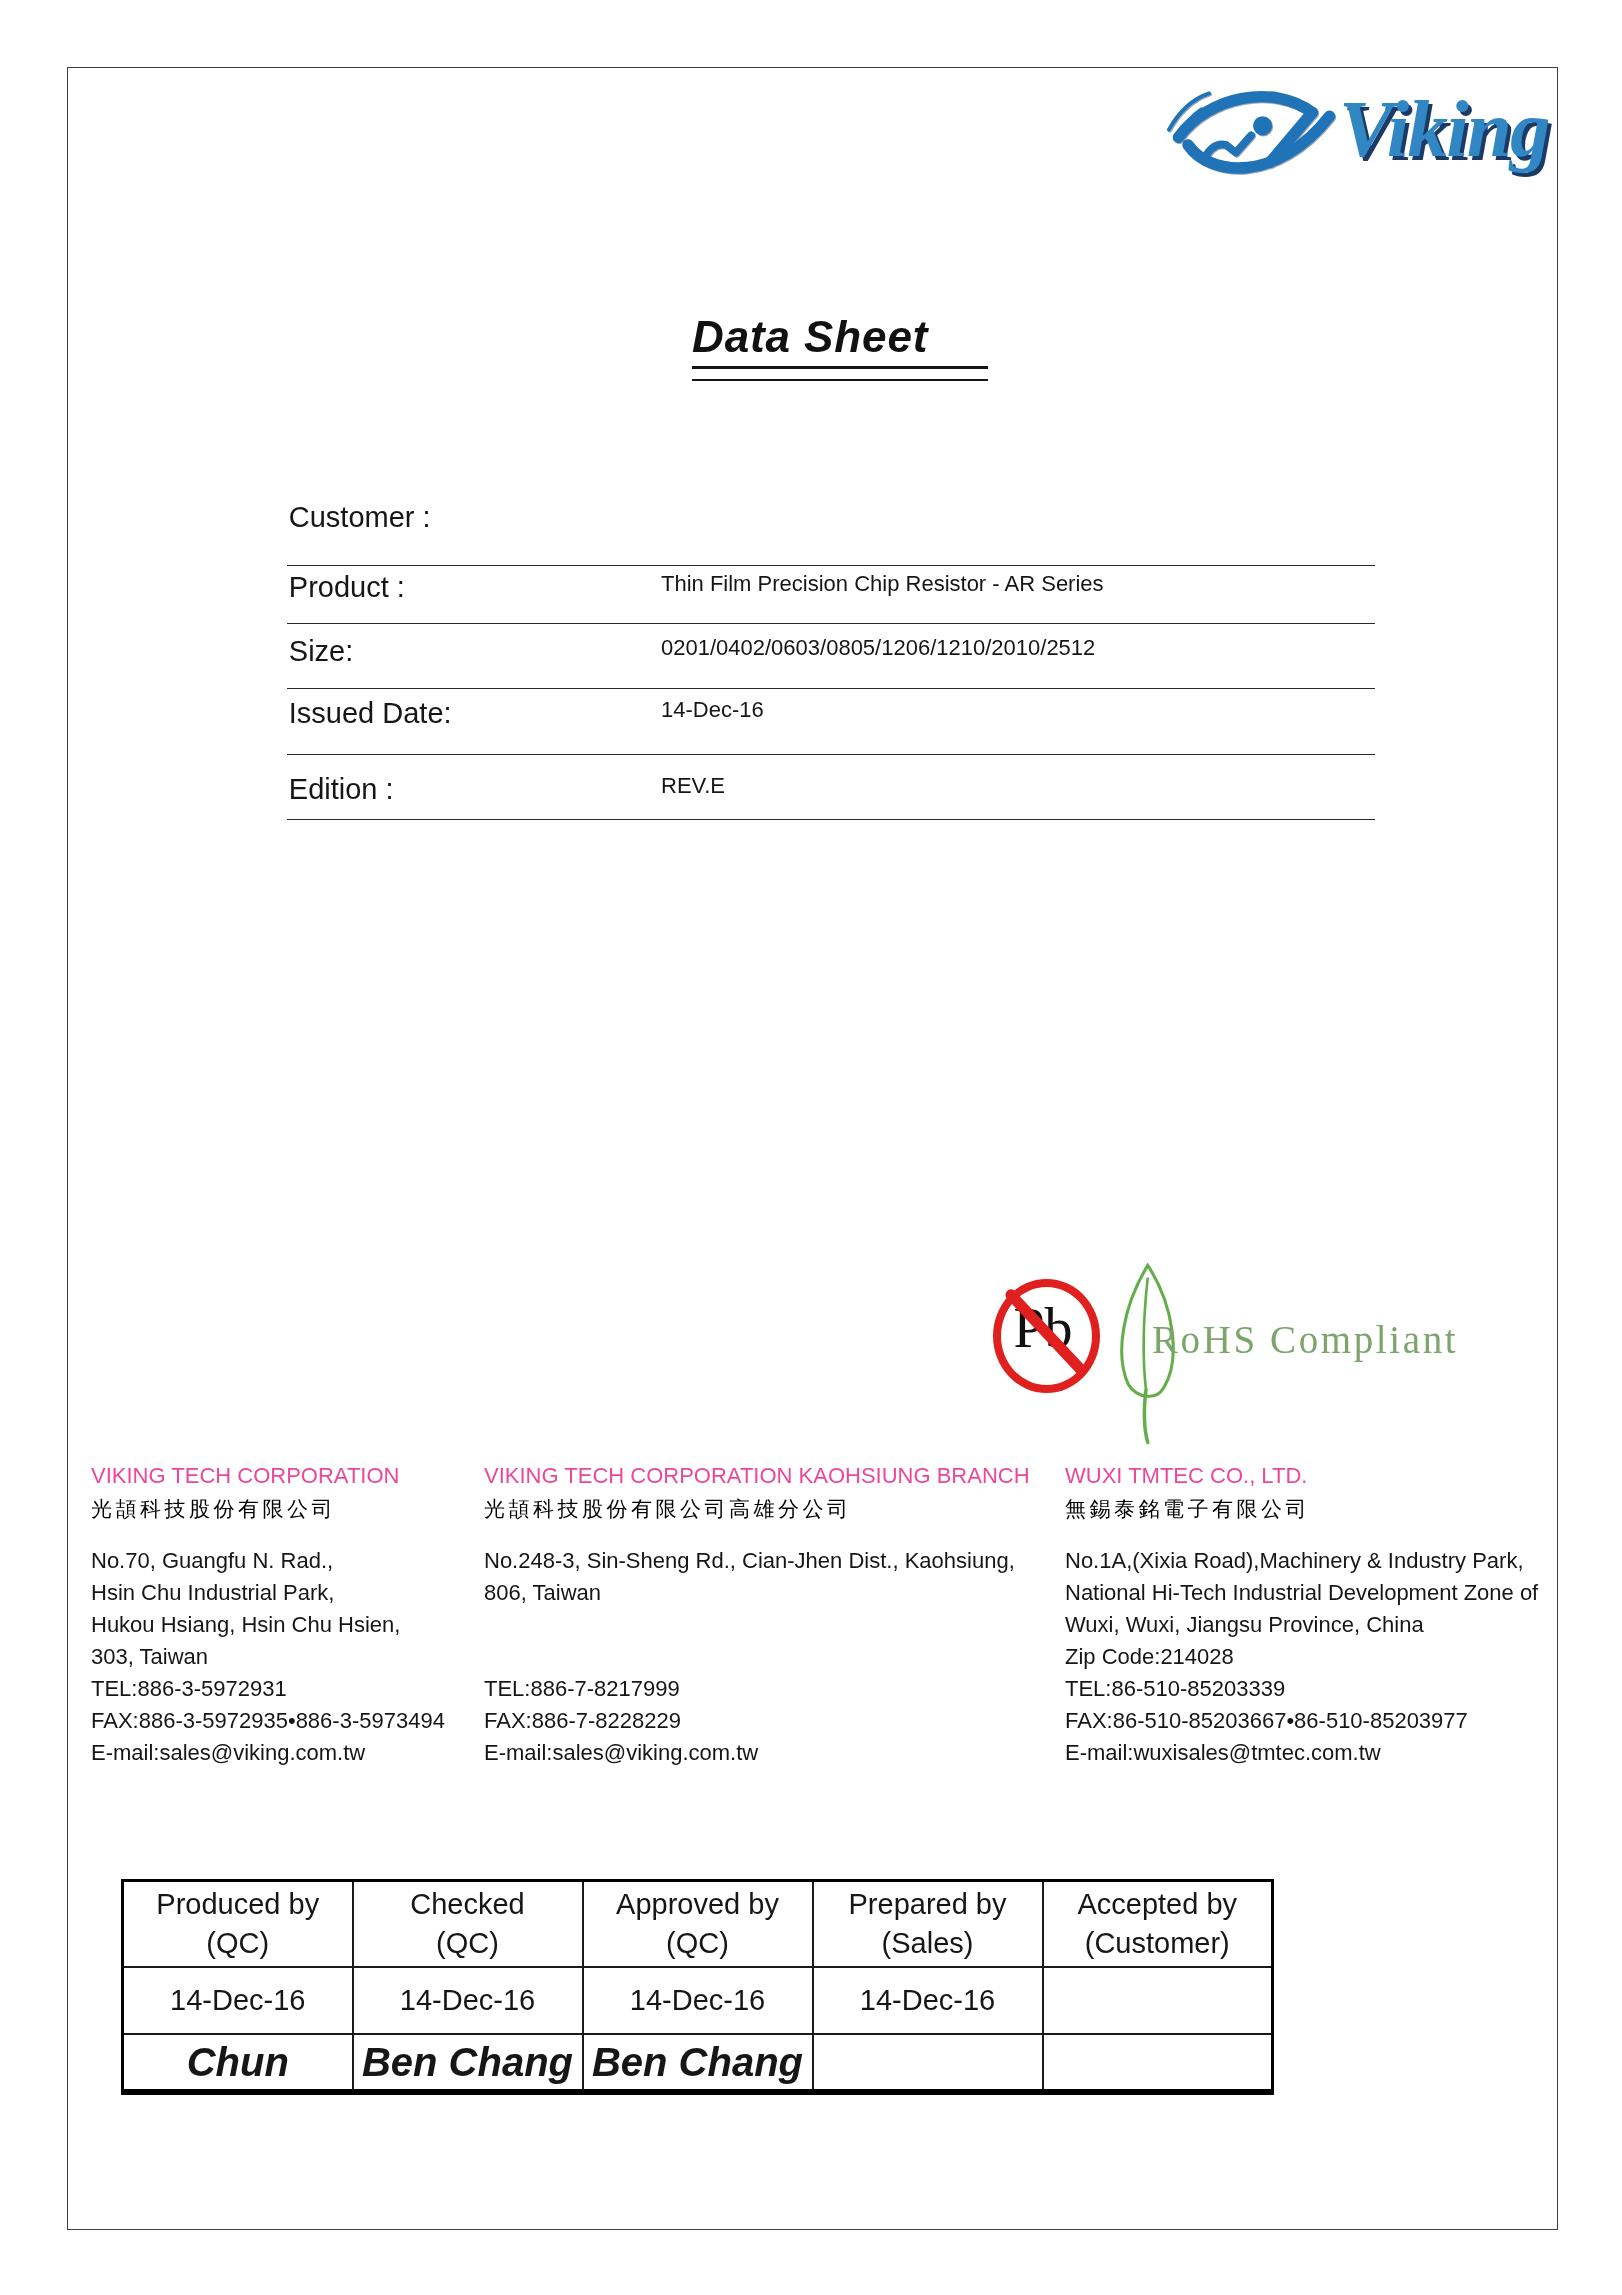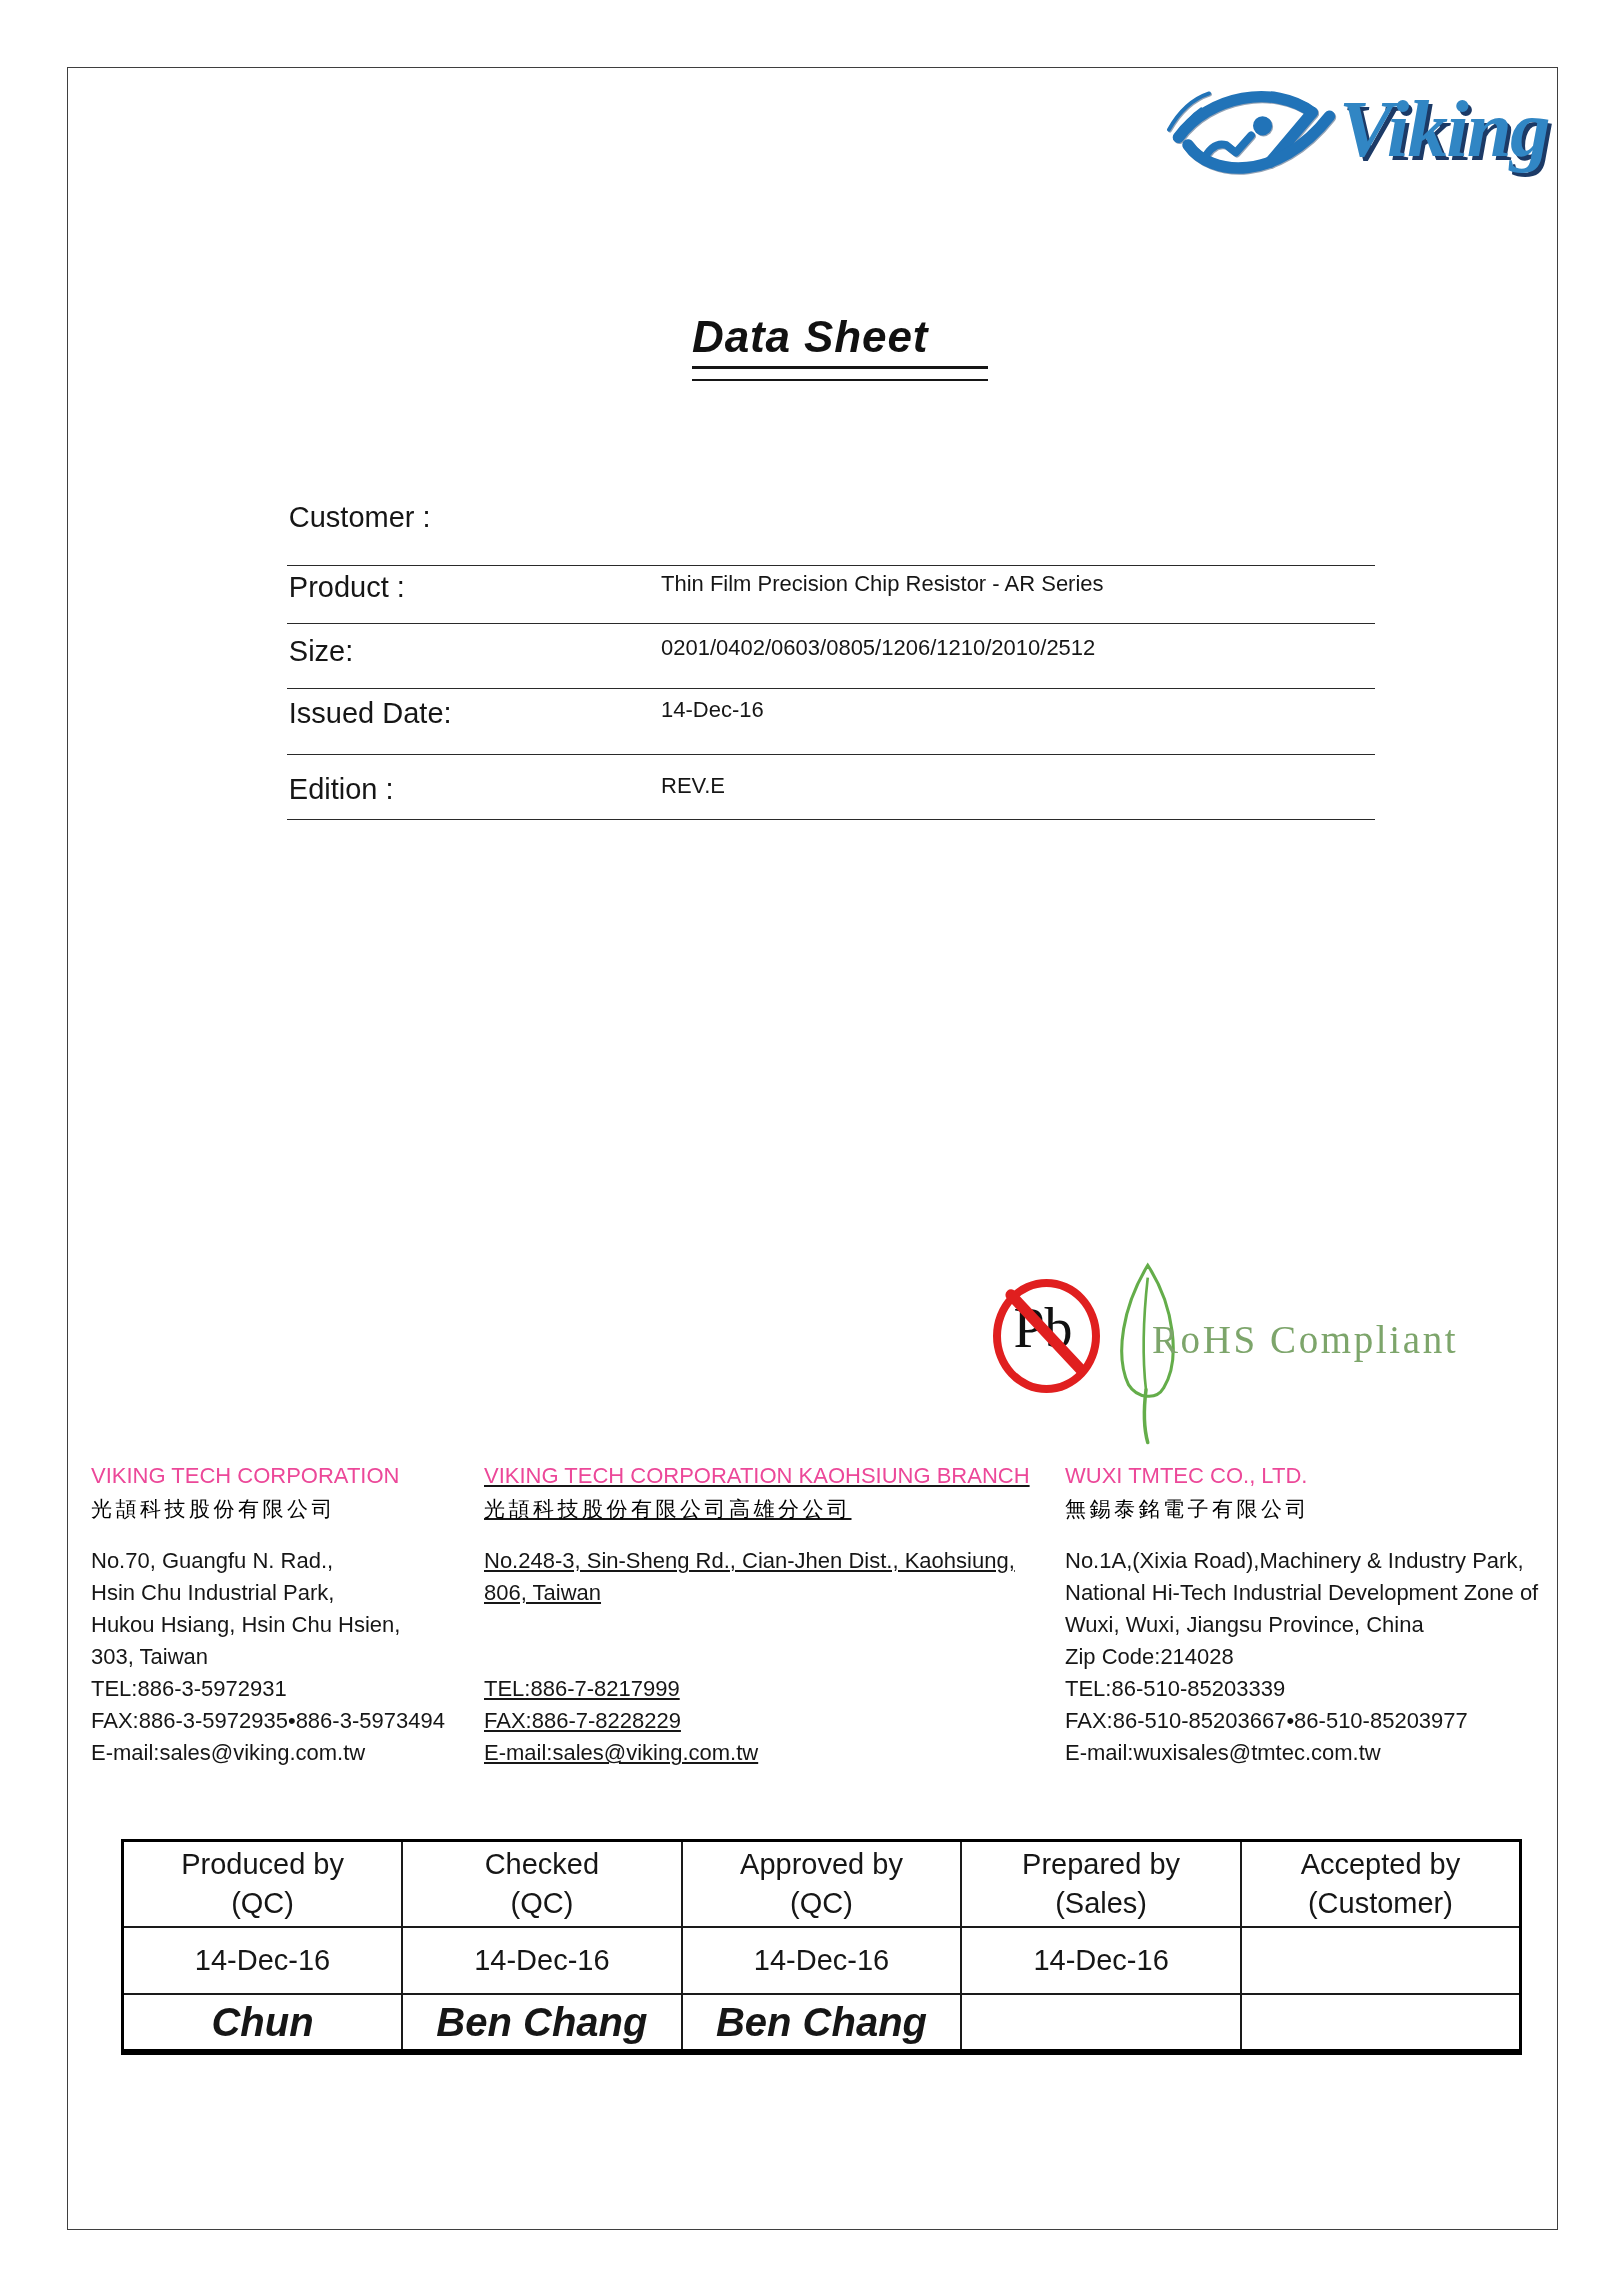--- a/index.html
+++ b/index.html
@@ -40,32 +40,32 @@
   .pb-slash{position:absolute;left:-12.3px;top:40px;width:114px;height:11.4px;background:#e01f1f;
             border-radius:5.3px;transform:rotate(47deg);}
   .leaf{position:absolute;left:1102px;top:1260px;}
   .rohs-text{position:absolute;left:1152px;top:1317px;font-family:"Liberation Serif", serif;
              font-size:39px;letter-spacing:2.6px;color:#7da56b;white-space:nowrap;}
 
   
   .companies{position:absolute;left:0;top:1463px;width:100%;}
   .company{position:absolute;top:0;}
   .company.c1{left:91px;width:386px;}
-  .company.c2{left:484px;width:574px;text-decoration:underline;}
+  .company.c2{left:484px;width:574px;}
   .company.c3{left:1065px;width:492px;}
   .co-name{font-size:22px;line-height:26px;white-space:nowrap;color:#ec4899;}
   .co-cn{font-size:21px;line-height:30px;letter-spacing:3.5px;margin-top:5.3px;color:#000000;
          font-family:"Liberation Serif", serif;}
   .co-lines{margin-top:21px;}
   .co-line{font-size:22px;line-height:32px;min-height:32px;white-space:nowrap;color:#161616;}
 
   
   .sig-table{position:absolute;left:121px;top:1839px;}
-  table.sig{border-collapse:collapse;width:1401px;table-layout:fixed;
-            border:3.5px solid #000;border-bottom-width:6.1px;}
+  table.sig{border-collapse:collapse;width:1153px;table-layout:fixed;
+            border:3.5px solid #000;border-bottom-width:6.1px;margin-top:40px;}
   table.sig td{border:2.6px solid #1a1a1a;text-align:center;vertical-align:middle;padding:0;}
   td.hcell{height:84px;font-size:29px;line-height:39px;font-weight:normal;}
   td.dcell{height:65px;font-size:29px;}
   td.scell{height:54px;font-size:40px;font-weight:bold;font-style:italic;}
 </style>
 </head>
 <body>
 
 <div class="page">
   <div class="page-border"></div>

